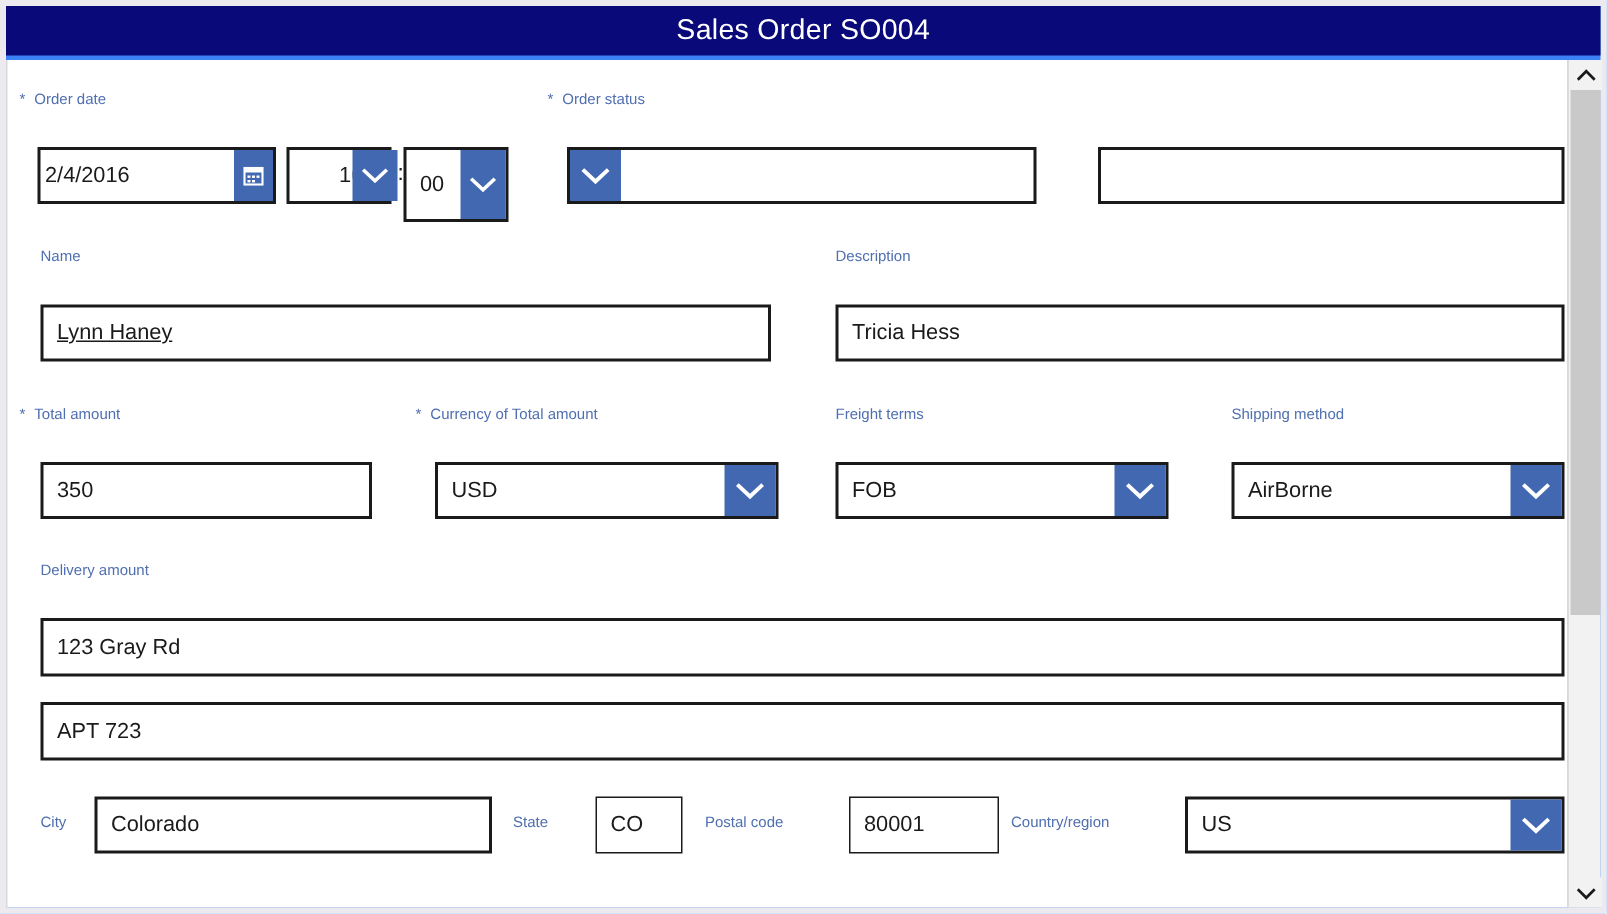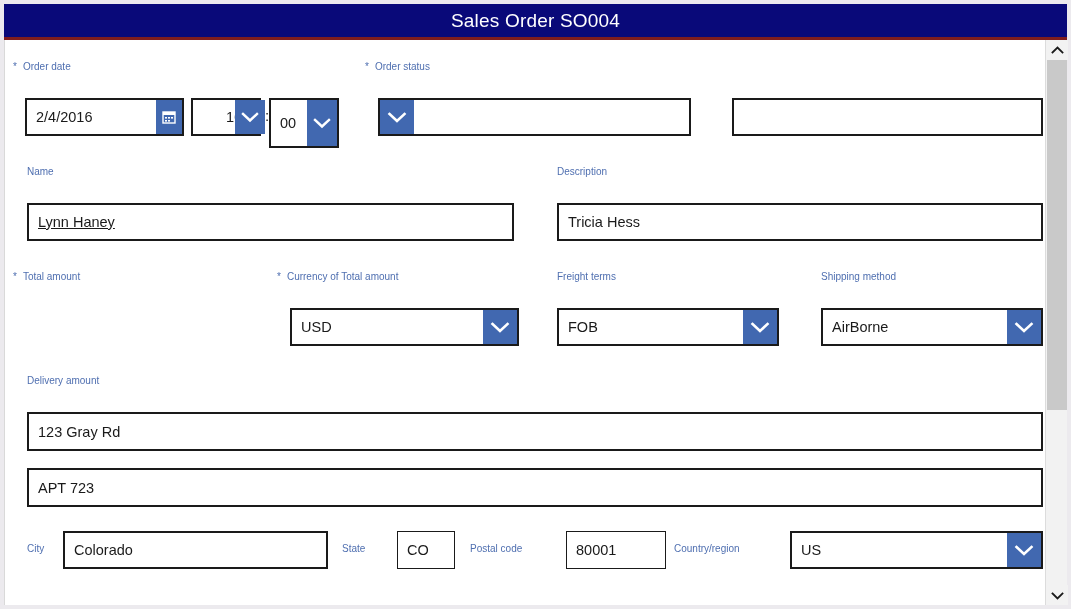--- a/index.html
+++ b/index.html
@@ -4,21 +4,21 @@
 <style>
   * { box-sizing: border-box; }
   html, body {
     margin: 0; padding: 0;
     background: #ffffff;
     font-family: "Liberation Sans", sans-serif;
   }
   #app {
     position: relative;
     width: 1071px; height: 609px;
-    background: #7f1d1d;
+    background: #3b82f6;
     overflow: hidden;
   }
 
   
   .titlebar {
     position: absolute;
     left: 4px; top: 4px;
     width: 1063px; height: 33px;
     background: #090979;
     color: #ffffff;
@@ -94,21 +94,21 @@
   .datewrap {
     position: absolute;
     border: 2px solid #1a1a1a;
     background: #ffffff;
     display: flex;
     align-items: stretch;
   }
   .datewrap .val {
     flex: 1 1 auto;
     display: flex; align-items: center;
-    padding: 0 9px;
+    padding: 0 3px;
     font-size: 14.5px; color: #1a1a1a;
   }
   .datewrap .btn {
     flex: 0 0 auto; width: 26px;
     background: #4168b0;
     display: flex; align-items: center; justify-content: center;
   }
 
   .colon {
     position: absolute;
@@ -230,20 +230,21 @@
 
     <div class="lbl" style="left:22px; top:126px;">Name</div>
     <input class="tin" style="left: 22px; top: 163px; width: 487px; height: 38px; text-decoration: underline;" value="Lynn Haney">
 
     <div class="lbl" style="left:552px; top:126px;">Description</div>
     <input class="tin" style="left: 552px; top: 163px; width: 486px; height: 38px;" value="Tricia Hess">
 
     <div class="lbl" style="left:8px; top:231px;">
       <span class="req">*</span><span>Total amount</span>
     </div>
+    <input class="tin" style="left: 22px; top: 268px; width: 221px; height: 38px;" value="350">
 
     <div class="lbl" style="left:272px; top:231px;">
       <span class="req">*</span><span>Currency of Total amount</span>
     </div>
     <div class="combo" style="left:285px; top:268px; width:229px; height:38px;">
       <div class="val">USD</div>
       <div class="btn">
         <svg width="20" height="13" viewBox="0 0 20 13" aria-hidden="true">
           <polyline points="2.5,3 10,10 17.5,3" fill="none" stroke="#ffffff" stroke-width="2.6" stroke-linecap="square"></polyline>
         </svg>

